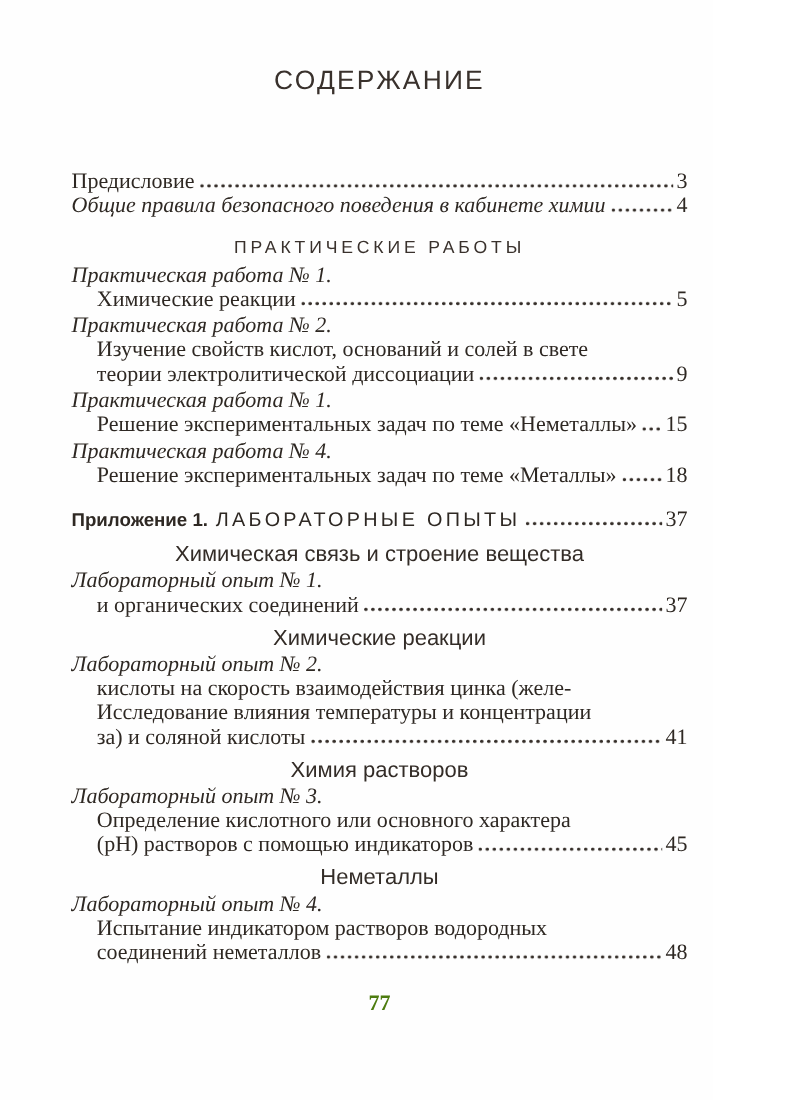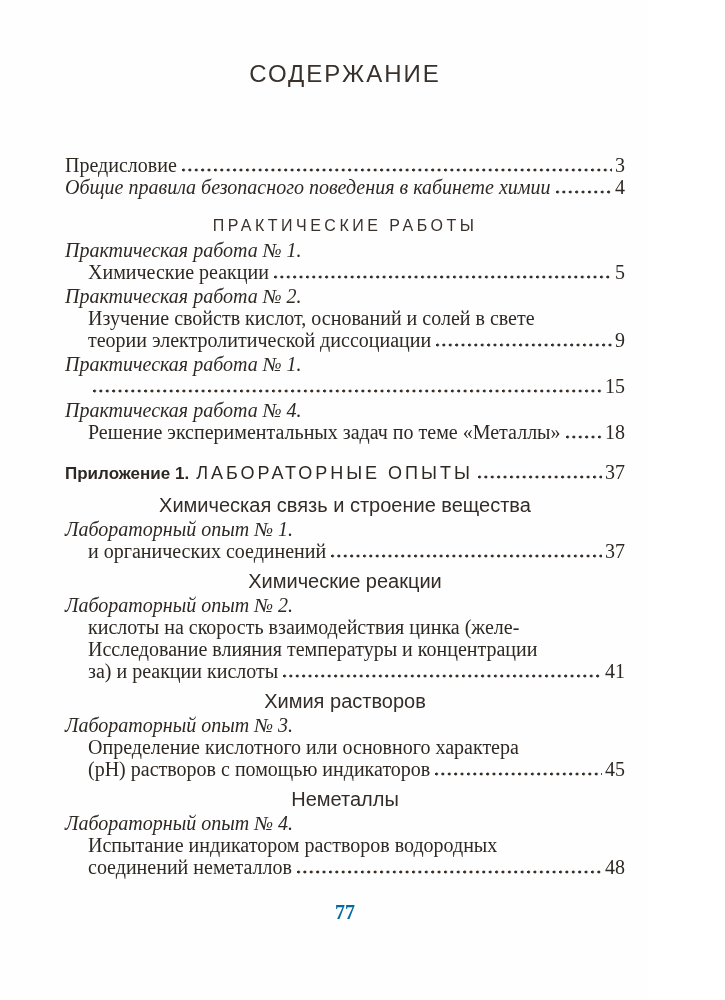--- a/index.html
+++ b/index.html
@@ -93,21 +93,21 @@
     white-space: nowrap;
   }
   .footer {
     position: absolute;
     left: 65px;
     top: 901px;
     width: 560px;
     text-align: center;
     font-weight: bold;
     font-size: 20px;
-    color: #0369a1;
+    color: #4d7c0f;
   }
 </style>
 </head>
 <body>
 
 <div class="page">
   <div class="content">
     <h1 class="title">СОДЕРЖАНИЕ</h1>
     <div id="toc">
         <div class="row entry">
@@ -129,20 +129,21 @@
         </div>
         <div class="item">Практическая работа № 2.</div>
         <div class="cont indent">Изучение свойств кислот, оснований и солей в свете</div>
         <div class="row entry indent">
           <span class="t">теории электролитической диссоциации</span>
           <span class="dots"></span>
           <span class="pg">9</span>
         </div>
         <div class="item">Практическая работа № 1.</div>
         <div class="row entry indent">
+          <span class="t">Решение экспериментальных задач по теме «Неметаллы»</span>
           <span class="dots"></span>
           <span class="pg">15</span>
         </div>
         <div class="item">Практическая работа № 4.</div>
         <div class="row entry indent">
           <span class="t">Решение экспериментальных задач по теме «Металлы»</span>
           <span class="dots"></span>
           <span class="pg">18</span>
         </div>
         <div class="row appendix">
@@ -156,21 +157,21 @@
         <div class="row entry indent">
           <span class="t">и органических соединений</span>
           <span class="dots"></span>
           <span class="pg">37</span>
         </div>
         <div class="subheading">Химические реакции</div>
         <div class="item">Лабораторный опыт № 2.</div>
         <div class="cont indent">кислоты на скорость взаимодействия цинка (желе-</div>
         <div class="cont indent">Исследование влияния температуры и концентрации</div>
         <div class="row entry indent">
-          <span class="t">за) и реакции кислоты</span>
+          <span class="t">за) и соляной кислоты</span>
           <span class="dots"></span>
           <span class="pg">41</span>
         </div>
         <div class="subheading">Химия растворов</div>
         <div class="item">Лабораторный опыт № 3.</div>
         <div class="cont indent">Определение кислотного или основного характера</div>
         <div class="row entry indent">
           <span class="t">(pH) растворов с помощью индикаторов</span>
           <span class="dots"></span>
           <span class="pg">45</span>

